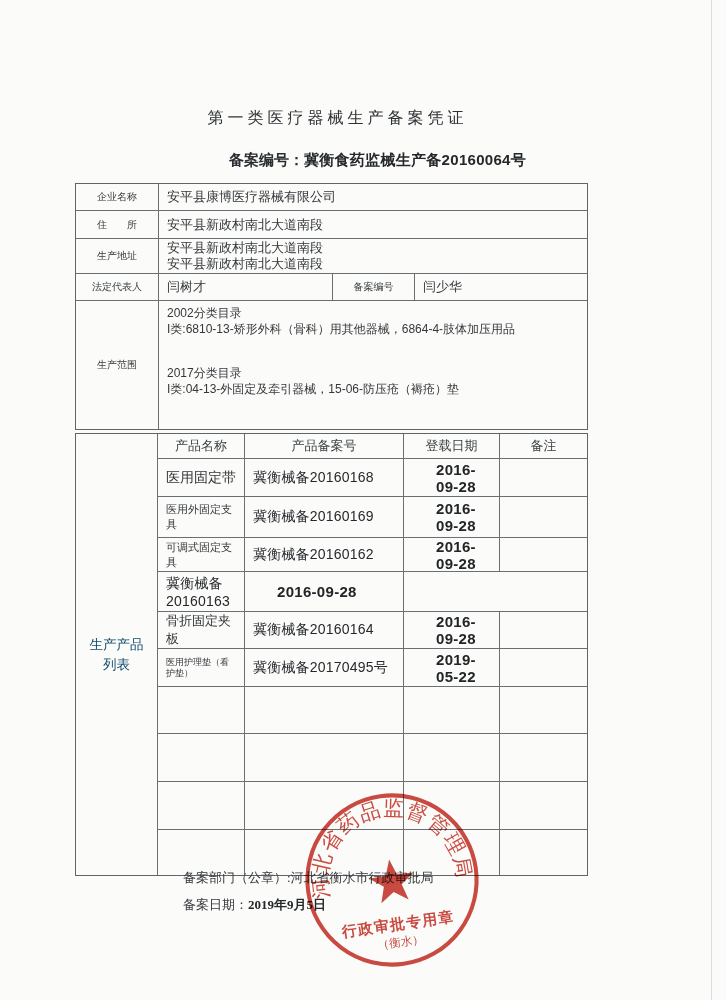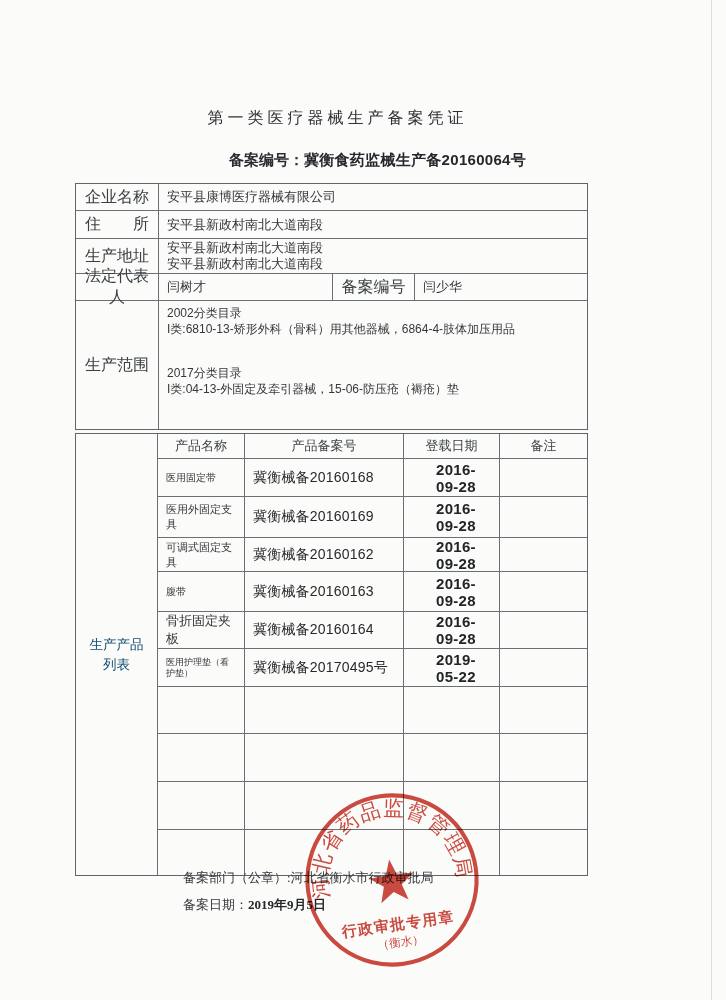--- a/index.html
+++ b/index.html
@@ -29,21 +29,21 @@
   .row{display:grid;border-top:1px solid #6a6f73;box-sizing:border-box;}
   .row:first-child{border-top:none;}
   .row2col{grid-template-columns:82px 1fr;}
   .row4col{grid-template-columns:82px 174px 82px 1fr;}
 
   .cell{
     display:flex;align-items:center;border-left:1px solid #6a6f73;
     padding:2px 8px;min-width:0;box-sizing:border-box;font-size:13px;color:#33373a;
   }
   .cell:first-child{border-left:none;}
-  .lab{justify-content:center;text-align:center;font-size:16px;color:#3b4043;padding:2px 2px;}
+  .lab{justify-content:center;text-align:center;font-size:10px;color:#3b4043;padding:2px 2px;}
 
   .h26{height:26px}.h27{height:27px}.h34{height:34px}.hScope{height:128px}
 
   .addr{flex-direction:column;align-items:flex-start;justify-content:center;line-height:16px;}
 
   .scope-cell{align-items:flex-start;}
   .scope-content{
     font-family:"Liberation Sans", sans-serif;font-size:12px;line-height:16px;
     color:#34383b;padding-top:2px;
   }
@@ -52,21 +52,21 @@
   .t2-label{
     display:flex;flex-direction:column;align-items:center;justify-content:center;
     font-size:13.5px;line-height:20px;color:#0c4a6e;border-right:1px solid #6a6f73;box-sizing:border-box;
   }
   .prow{display:grid;grid-template-columns:86px 159px 96px 1fr;border-top:1px solid #6a6f73;box-sizing:border-box;}
   .prow:first-child{border-top:none;}
   .hdr{justify-content:center;font-size:13px;color:#3c4144;}
   .hH{height:24px}.r1{height:37px}.r2{height:40px}.r3{height:33px}.r4{height:39px}.r5{height:36px}.r6{height:37px}
   .e1{height:46px}.e2{height:47px}.e3{height:47px}.e4{height:45px}
 
-  .fs14{font-size:10px}.fs13{font-size:13px}.fs11{font-size:11px}
+  .fs14{font-size:14px}.fs13{font-size:13px}.fs11{font-size:11px}
   .fs9{font-size:9px;line-height:11px;}
   .prec{font-family:"Liberation Sans", sans-serif;font-size:14px;font-weight:500;color:#26292c;letter-spacing:.2px;}
   .pdate{font-family:"Liberation Sans", sans-serif;font-size:15px;font-weight:700;color:#212528;letter-spacing:.3px;padding-left:32px;}
 
   .footer-line{position:absolute;left:183px;font-size:13px;color:#35393c;}
   .fl1{top:869px;}
   .fl2{top:896px;}
   .fl2 .value{font-family:Liberation Serif, serif;font-weight:600;color:#24282b;}
 
   .stamp{
@@ -146,21 +146,20 @@
       <div class="cell pdate r2">2016-09-28</div>
       <div class="cell r2"></div>
     </div>
     <div class="prow">
       <div class="cell fs11 r3">可调式固定支具</div>
       <div class="cell prec r3">冀衡械备20160162</div>
       <div class="cell pdate r3">2016-09-28</div>
       <div class="cell r3"></div>
     </div>
     <div class="prow">
-      <div class="cell fs14 r4">腹带</div>
       <div class="cell prec r4">冀衡械备20160163</div>
       <div class="cell pdate r4">2016-09-28</div>
       <div class="cell r4"></div>
     </div>
     <div class="prow">
       <div class="cell fs13 r5">骨折固定夹板</div>
       <div class="cell prec r5">冀衡械备20160164</div>
       <div class="cell pdate r5">2016-09-28</div>
       <div class="cell r5"></div>
     </div>

